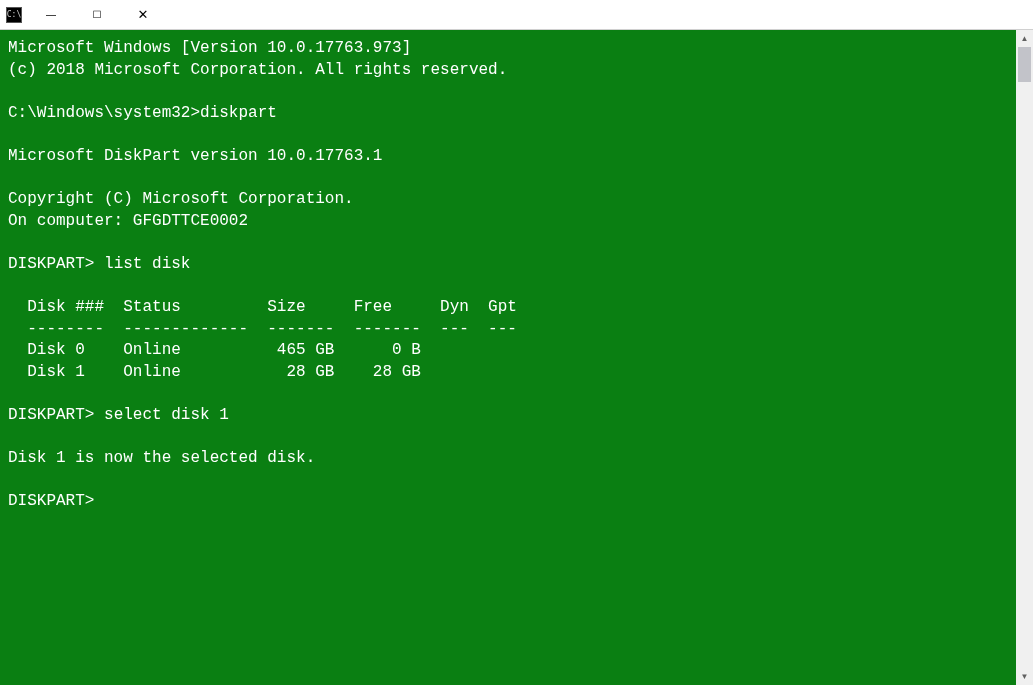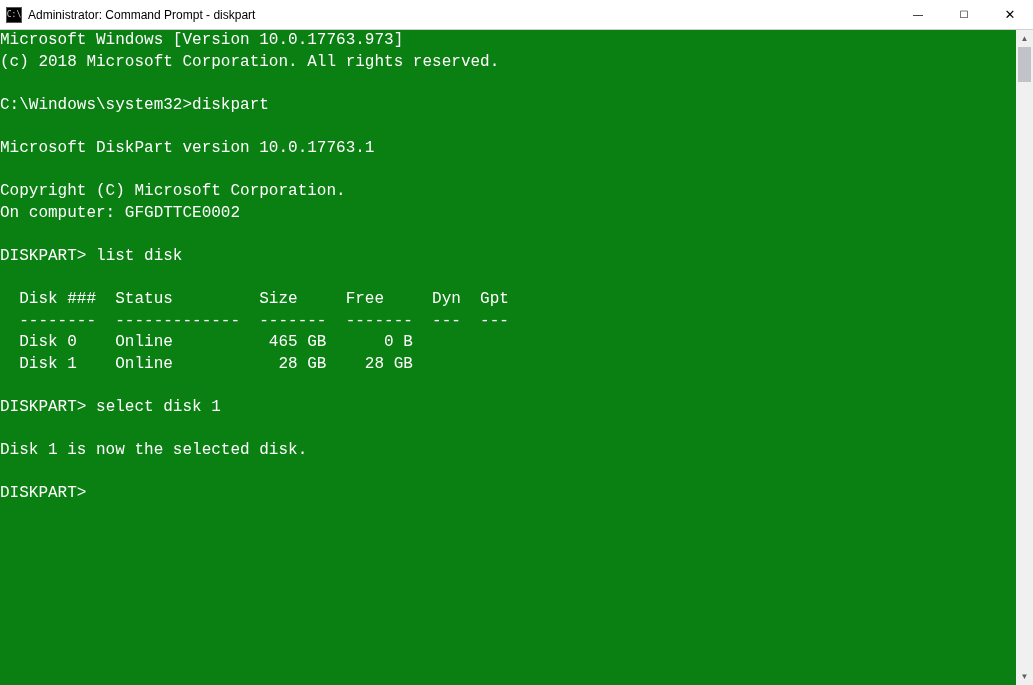--- a/index.html
+++ b/index.html
@@ -65,21 +65,21 @@
       background: #fff;
     }
     .terminal {
       width: calc(100% - 17px);
       height: 100%;
       background: #0a7f12;
       color: #ffffff;
       font-family: Consolas, "Courier New", monospace;
       font-size: 16px;
       line-height: 1.35;
-      padding: 0;
+      padding: 8px;
       white-space: pre;
       overflow: hidden;
     }
     .scrollbar {
       position: absolute;
       right: 0;
       top: 0;
       width: 17px;
       height: 100%;
       background: #f0f0f0;
@@ -110,21 +110,20 @@
       right: 2px;
       height: 35px;
       background: #c2c3c9;
     }
   </style>
 </head>
 <body>
 
 <div class="titlebar">
   <div class="titlebar-icon">C:\</div>
-  <div class="titlebar-text">Administrator: Command Prompt - diskpart</div>
   <div class="win-controls">
     <div class="win-btn">—</div>
     <div class="win-btn">☐</div>
     <div class="win-btn close">✕</div>
   </div>
 </div>
 
 <div class="terminal-wrap">
   <div class="terminal"><span>Microsoft Windows [Version 10.0.17763.973]</span>
 <span>(c) 2018 Microsoft Corporation. All rights reserved.</span>

